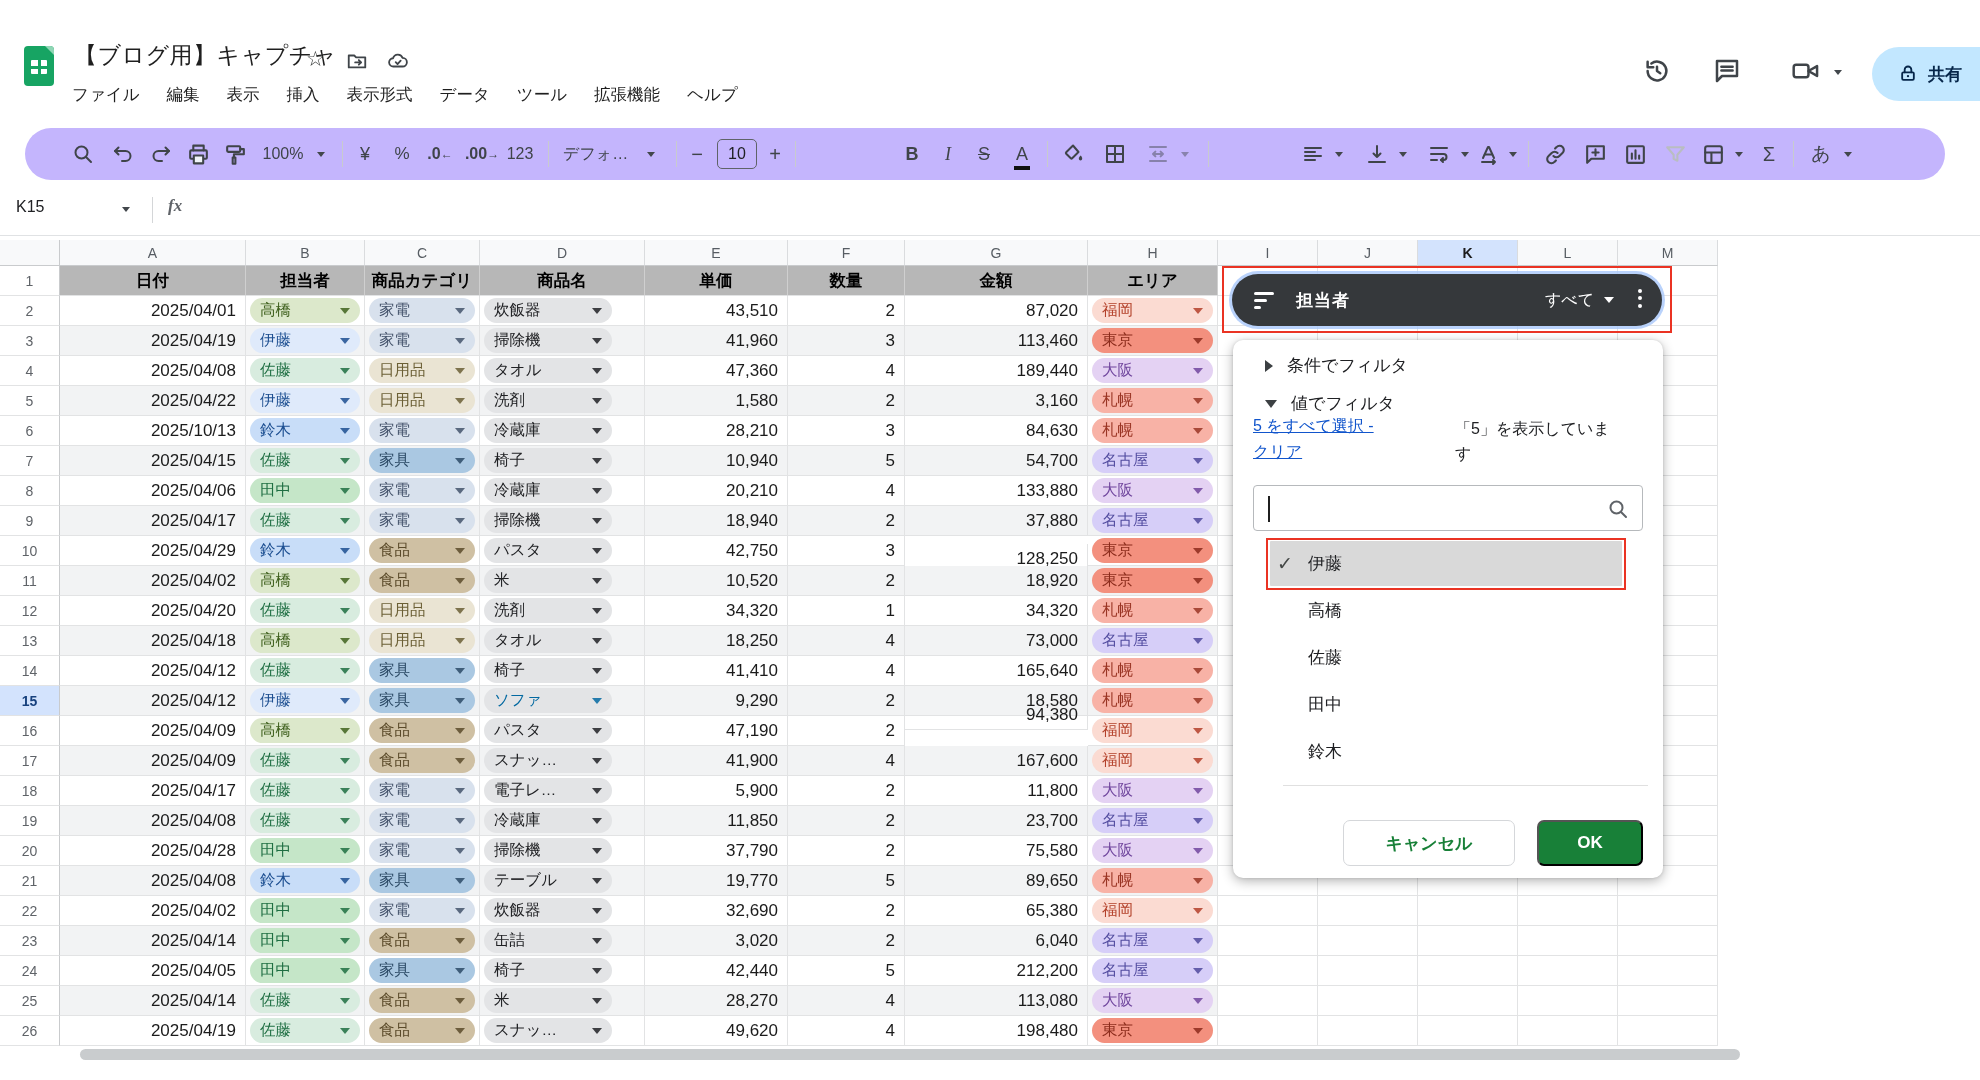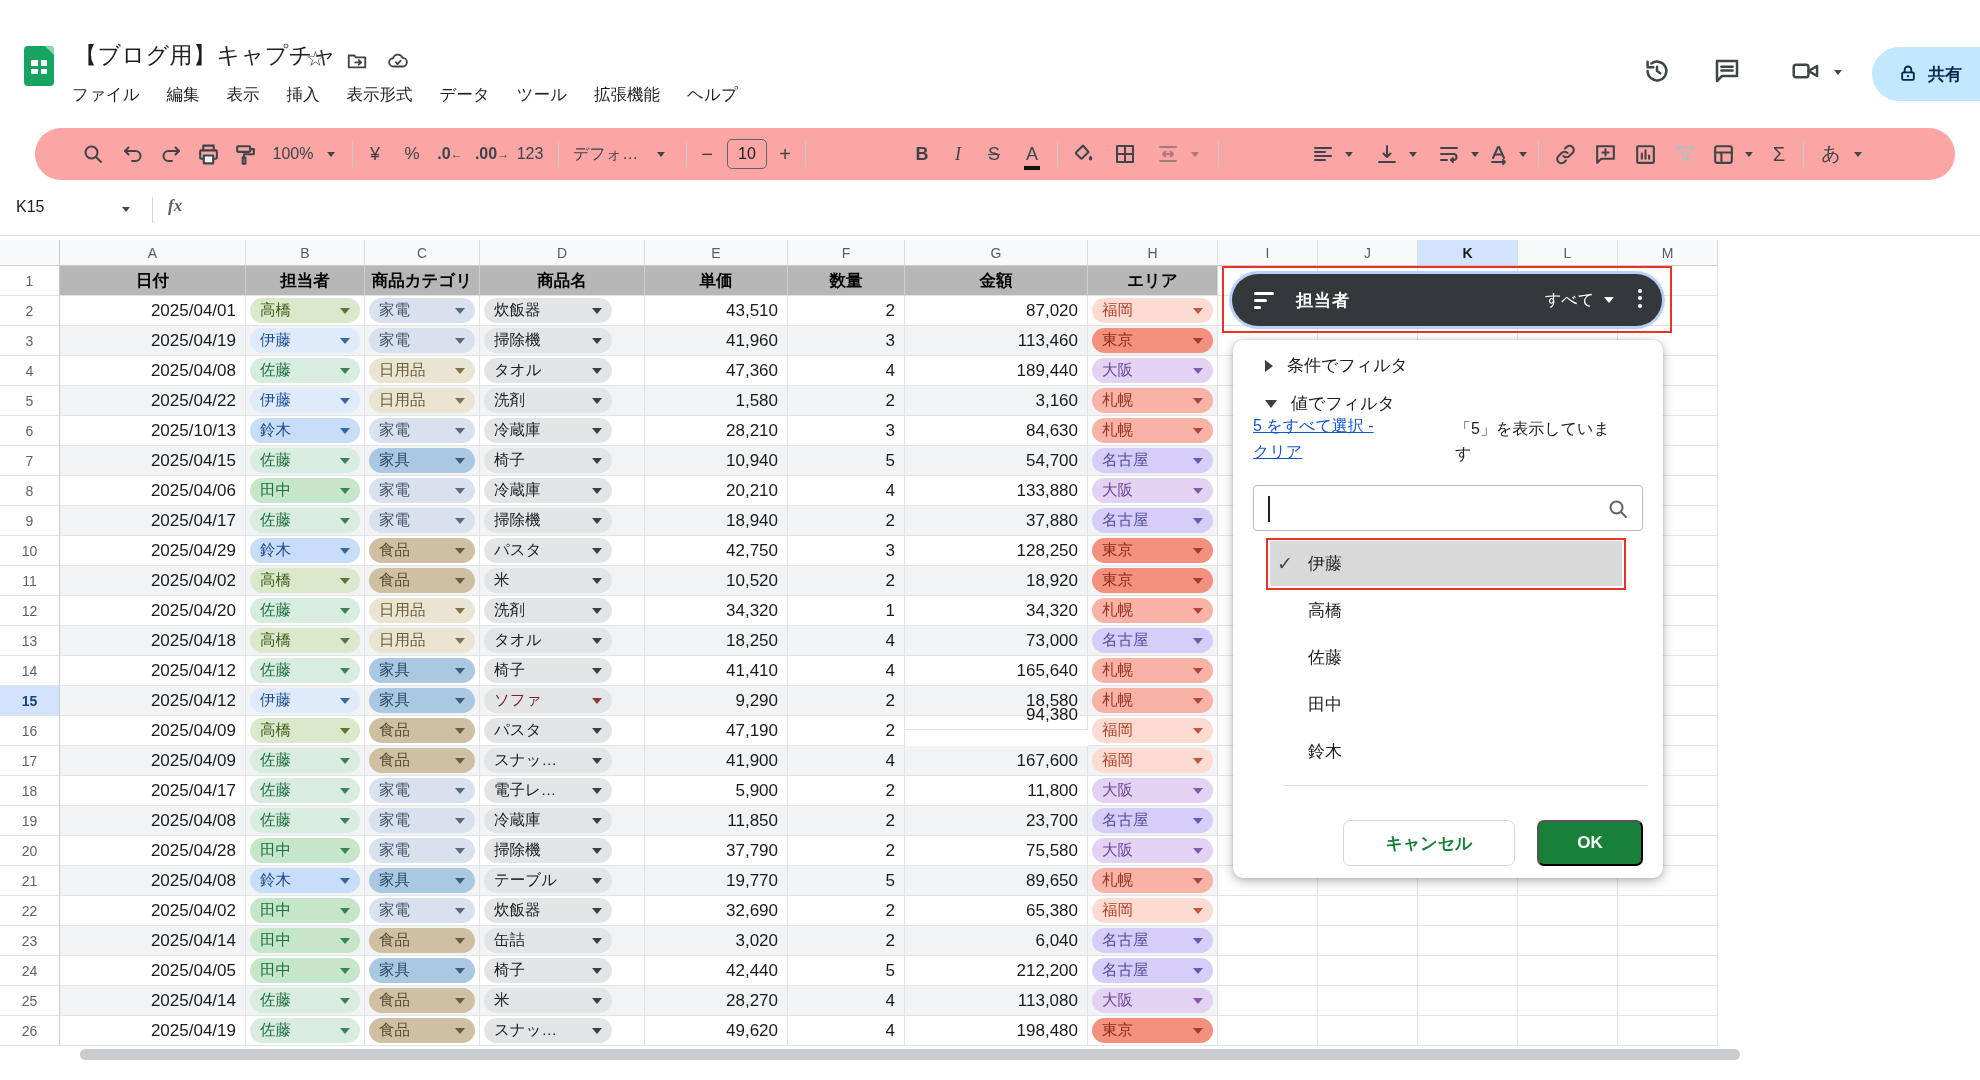--- a/index.html
+++ b/index.html
@@ -20,21 +20,21 @@
   .title-ico { position:absolute; top:48px; color:#444746; font-size:21px; line-height:21px; }
   .right-ico { position:absolute; top:56px; }
   .share-pill { position:absolute; left:1872px; top:47px; width:140px; height:54px; border-radius:27px; background:#c2e7ff; display:flex; align-items:center; gap:10px; padding-left:26px; color:#06264a; font-size:17px; font-weight:bold; }
   .cam-caret { position:absolute; left:1834px; top:70px; }
 
   
   .menubar { position:absolute; left:72px; top:84px; display:flex; gap:27px; font-size:16.5px; color:#1f1f1f; }
   .menubar span { cursor:default; }
 
   
-  .toolbar { position:absolute; left:35px; top:128px; width:1920px; height:52px; background:#fca5a5; border-radius:26px; }
+  .toolbar { position:absolute; left:25px; top:128px; width:1920px; height:52px; background:#c4b5fd; border-radius:26px; }
   .tb { position:absolute; top:0; height:52px; display:flex; align-items:center; justify-content:center; color:#3f4449; }
   .tb-txt { font-size:16px; color:#3f4449; }
   .tb-div { position:absolute; top:13px; width:1px; height:26px; background:#c8cbce; }
   .caret { width:0; height:0; border-left:5px solid transparent; border-right:5px solid transparent; border-top:6px solid #42474c; }
   .caret.sm { border-left-width:4px; border-right-width:4px; border-top-width:5px; }
   .fontsize-box { width:40px; height:30px; border:1.5px solid #5f6368; border-radius:5px; display:flex; align-items:center; justify-content:center; font-size:16px; color:#202124; }
   .u-bar { position:relative; }
   .u-bar::after { content:""; position:absolute; left:-2px; right:-2px; bottom:-5px; height:4px; background:#111; }
   .disabled-ico { opacity:0.45; }
 
@@ -672,21 +672,21 @@
         </span>
       </div>
       <div class="cell" style="left: 480px; top: 296px; width: 165px; height: 30px;">
         <span class="chip" style="background: rgb(227, 228, 230); color: rgb(32, 33, 36);">
           <span>パスタ</span>
           <span class="chip-caret"></span>
         </span>
       </div>
       <div class="cell num" style="left: 645px; top: 296px; width: 143px; height: 30px;">42,750</div>
       <div class="cell num" style="left: 788px; top: 296px; width: 117px; height: 30px;">3</div>
-      <div class="cell num" style="left: 905px; top: 296px; width: 183px; height: 30px;">128,250</div>
+      <div class="cell num" style="left: 905px; top: 304px; width: 183px; height: 30px;">128,250</div>
       <div class="cell" style="left: 1088px; top: 296px; width: 130px; height: 30px;">
         <span class="chip" style="background: rgb(243, 144, 126); color: rgb(140, 44, 28);">
           <span>東京</span>
           <span class="chip-caret"></span>
         </span>
       </div>
       <div class="cell" style="left: 1218px; top: 296px; width: 100px; height: 30px;"></div>
       <div class="cell" style="left: 1318px; top: 296px; width: 100px; height: 30px;"></div>
       <div class="cell" style="left: 1418px; top: 296px; width: 100px; height: 30px;"></div>
       <div class="cell" style="left: 1518px; top: 296px; width: 100px; height: 30px;"></div>
@@ -830,21 +830,21 @@
           <span class="chip-caret"></span>
         </span>
       </div>
       <div class="cell band" style="left: 365px; top: 446px; width: 115px; height: 30px;">
         <span class="chip" style="background: rgb(170, 200, 226); color: rgb(44, 74, 102);">
           <span>家具</span>
           <span class="chip-caret"></span>
         </span>
       </div>
       <div class="cell band" style="left: 480px; top: 446px; width: 165px; height: 30px;">
-        <span class="chip" style="background: rgb(227, 228, 230); color: #7f1d1d; text-align: center;">
+        <span class="chip" style="background: rgb(227, 228, 230); color: #0369a1; text-align: center;">
           <span>ソファ</span>
           <span class="chip-caret"></span>
         </span>
       </div>
       <div class="cell band num" style="left: 645px; top: 446px; width: 143px; height: 30px;">9,290</div>
       <div class="cell band num" style="left: 788px; top: 446px; width: 117px; height: 30px;">2</div>
       <div class="cell band num" style="left: 905px; top: 446px; width: 183px; height: 30px;">18,580</div>
       <div class="cell band" style="left: 1088px; top: 446px; width: 130px; height: 30px;">
         <span class="chip" style="background: rgb(248, 178, 166); color: rgb(154, 53, 36);">
           <span>札幌</span>

